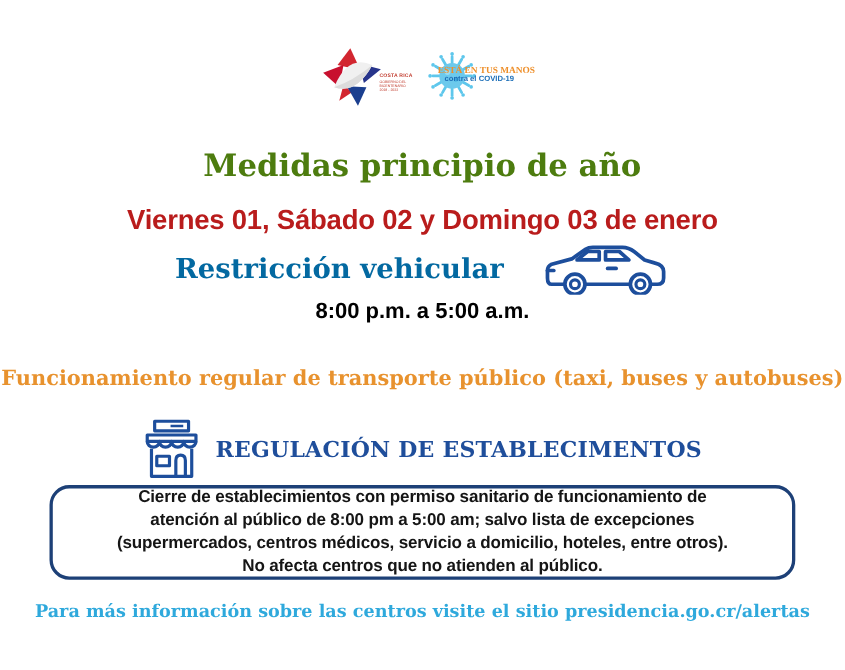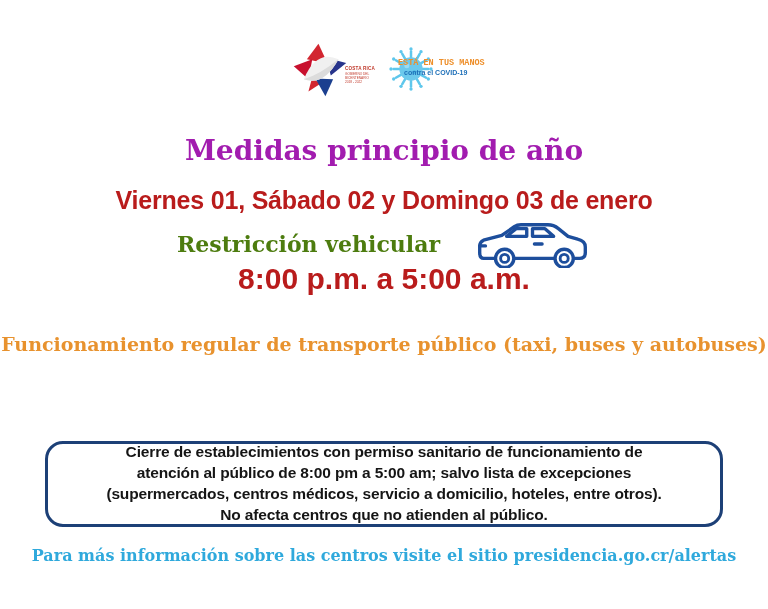--- a/index.html
+++ b/index.html
@@ -21,51 +21,51 @@
     color:#c0392b;line-height:1.25;
   }
   .logo-gob-text .l1{font-size:4.6px;font-weight:bold;letter-spacing:.2px;}
   .logo-gob-text .l2{font-size:3.2px;}
   .logo-gob-text .l3{font-size:3.2px;}
 
   .logo-camp{position:absolute;left:390px;top:6px;width:92px;height:50px;}
   .logo-camp svg{position:absolute;left:-4px;top:-2px;}
   .camp-text{position:absolute;left:8px;top:13px;width:84px;line-height:1.15;}
   .camp-l1{
-    font-family:Liberation Mono, monospace;
+    font-family:Liberation Serif, serif;
     font-weight:bold;font-size:8.5px;color:#ee8f2a;white-space:nowrap;
   }
   .camp-l2{
     font-family:Liberation Sans, sans-serif;
     font-weight:bold;font-size:7px;color:#1d6fb8;white-space:nowrap;padding-left:6px;
   }
 
   
   .title{
     top:134px;
     font-family:"DejaVu Serif","Liberation Serif",serif;
-    font-weight:bold;font-size:28px;color:#a21caf;
+    font-weight:bold;font-size:28px;color:#4d7c0f;
   }
   .dates{
     top:186px;
     font-weight:bold;font-size:25px;color:#b91c1c;letter-spacing:-0.2px;
   }
 
   
   .veh-row{
     position:absolute;top:220px;left:0;right:0;
     display:flex;align-items:center;justify-content:center;gap:34px;
   }
   .veh-heading{
     font-family:"DejaVu Serif","Liberation Serif",serif;
-    font-weight:bold;font-size:22px;color:#4d7c0f;
+    font-weight:bold;font-size:25px;color:#0369a1;
   }
   .veh-hours{
-    top:262px;
-    font-weight:bold;font-size:30px;color:#b91c1c;
+    top:272px;
+    font-weight:bold;font-size:20px;color:#000000;
   }
   .veh-exceptions{
     top:304px;
     font-weight:bold;font-size:19px;color:#222;
   }
   .veh-transport{
     top:333px;
     font-family:"DejaVu Serif","Liberation Serif",serif;
     font-weight:bold;font-size:19px;color:#e8922e;
   }
@@ -181,20 +181,34 @@
       </g>
       <g stroke="#1d4e9c" stroke-width="3" fill="none">
         <circle cx="31" cy="40" r="4.2"></circle>
         <circle cx="93" cy="40" r="4.2"></circle>
       </g>
     </svg>
   </div>
   <div class="center-line veh-hours">8:00 p.m. a 5:00 a.m.</div>
   <div class="center-line veh-transport">Funcionamiento regular de transporte público (taxi, buses y autobuses)</div>
 
+  <div class="est-row">
+    <svg width="52" height="54" viewBox="0 0 54 56">
+      <g fill="none" stroke="#1d4e9c" stroke-width="3" stroke-linejoin="round">
+        <rect x="11" y="2" width="32" height="9"></rect>
+        <line x1="26" y1="6.5" x2="38" y2="6.5" stroke-width="2.4"></line>
+        <rect x="4" y="15" width="46" height="6"></rect>
+        <path d="M4,21 a5.75,5.5 0 0 0 11.5,0 a5.75,5.5 0 0 0 11.5,0 a5.75,5.5 0 0 0 11.5,0 a5.75,5.5 0 0 0 11.5,0"></path>
+        <path d="M8,28 L8,54 L46,54 L46,28"></path>
+        <rect x="13" y="35" width="12" height="9"></rect>
+        <path d="M31,54 L31,39 Q31,34 35.5,34 Q40,34 40,39 L40,54"></path>
+      </g>
+    </svg>
+    <span class="est-heading">REGULACIÓN DE ESTABLECIMENTOS</span>
+  </div>
 
   <div class="est-box">
     <div class="line">Cierre de establecimientos con permiso sanitario de funcionamiento de</div>
     <div class="line">atención al público de 8:00 pm a 5:00 am; salvo lista de excepciones</div>
     <div class="line">(supermercados, centros médicos, servicio a domicilio, hoteles, entre otros).</div>
     <div class="line">No afecta centros que no atienden al público.</div>
   </div>
 
   <div class="center-line footer">Para más información sobre las centros visite el sitio presidencia.go.cr/alertas</div>
 

